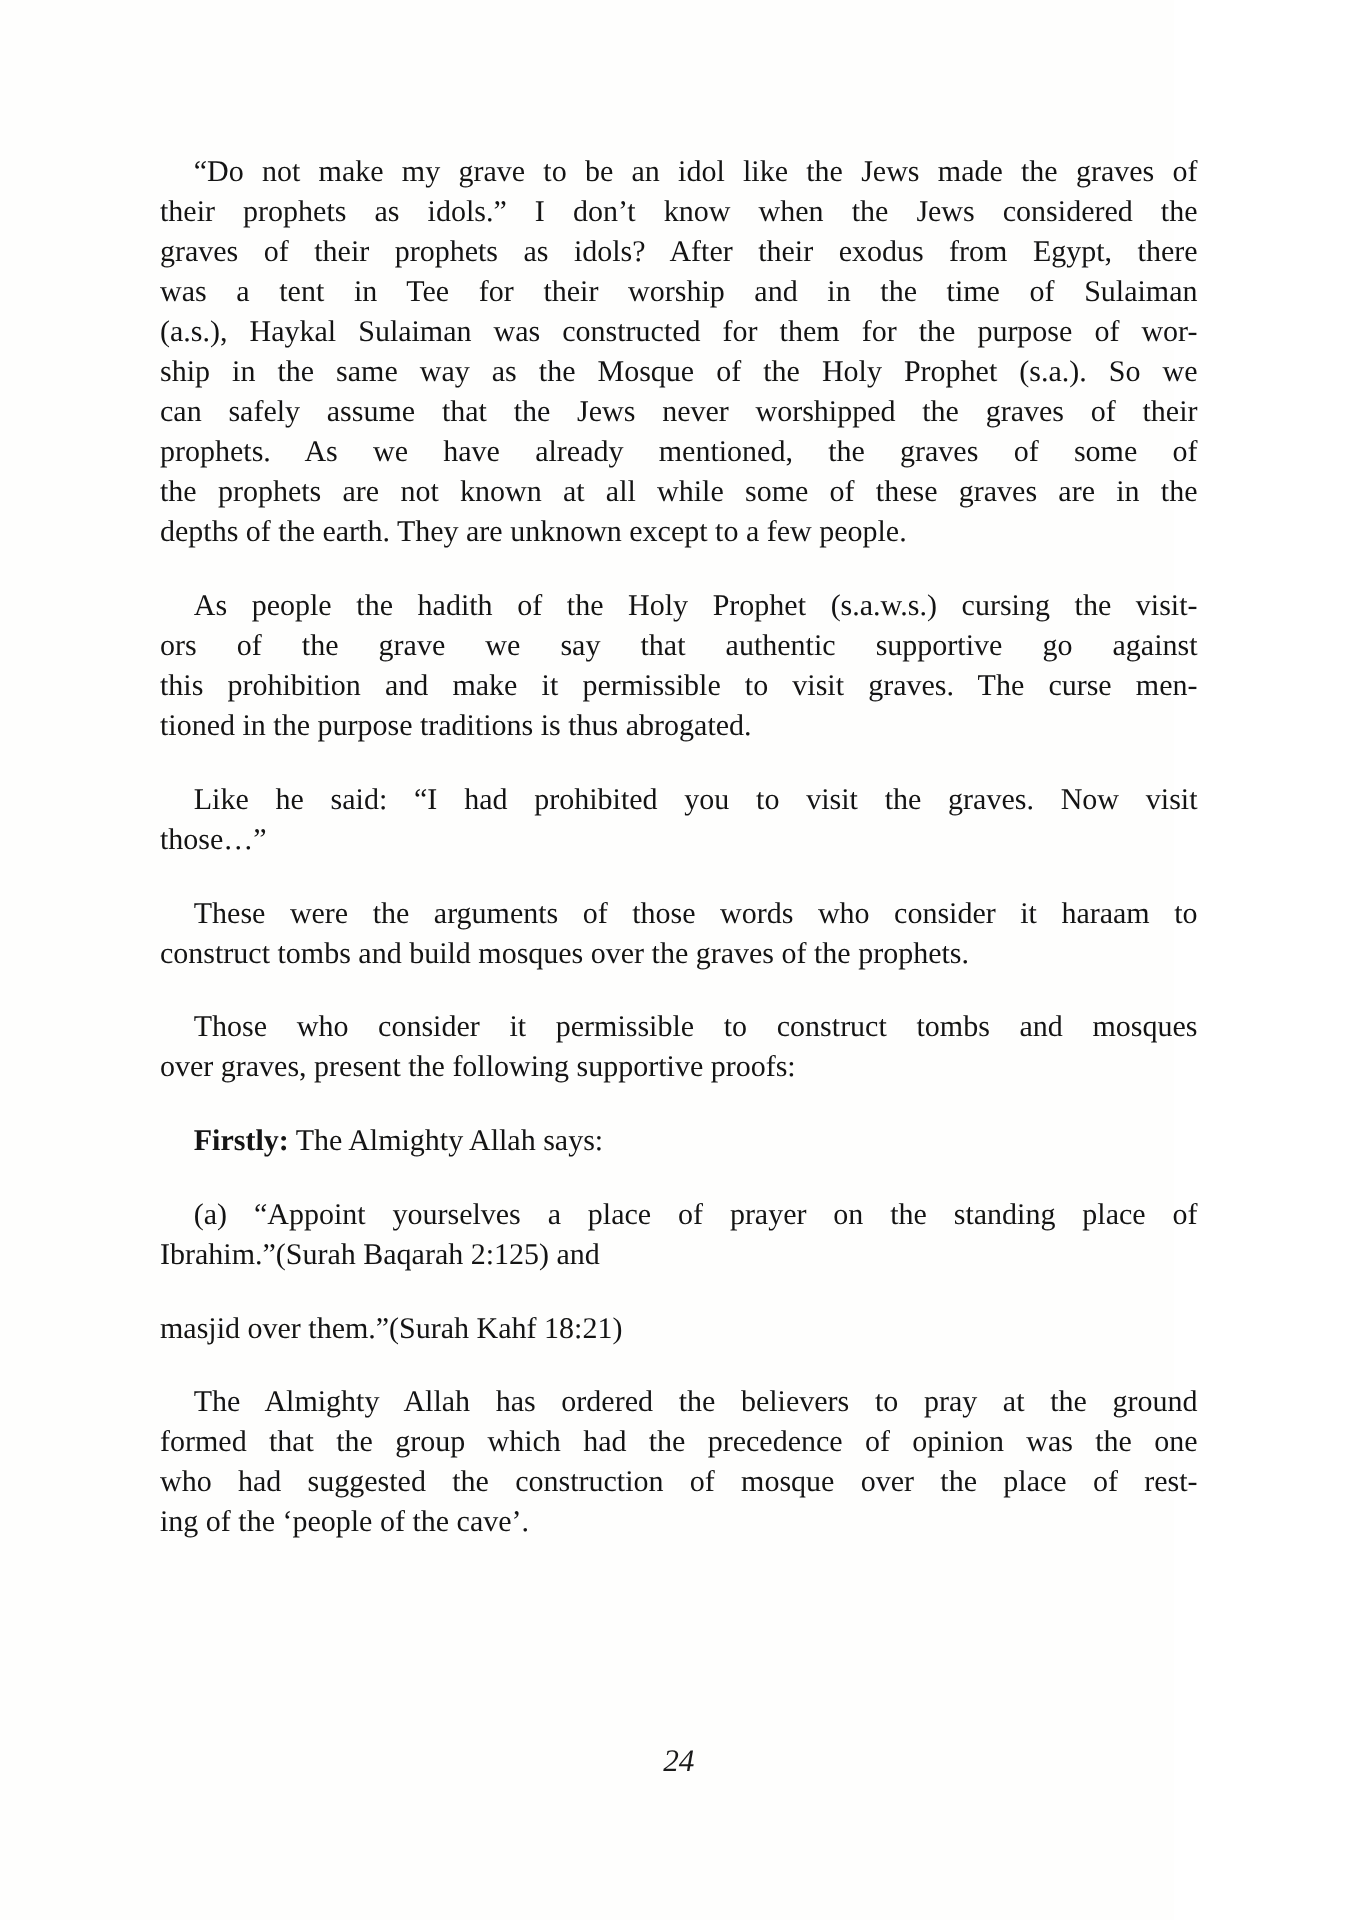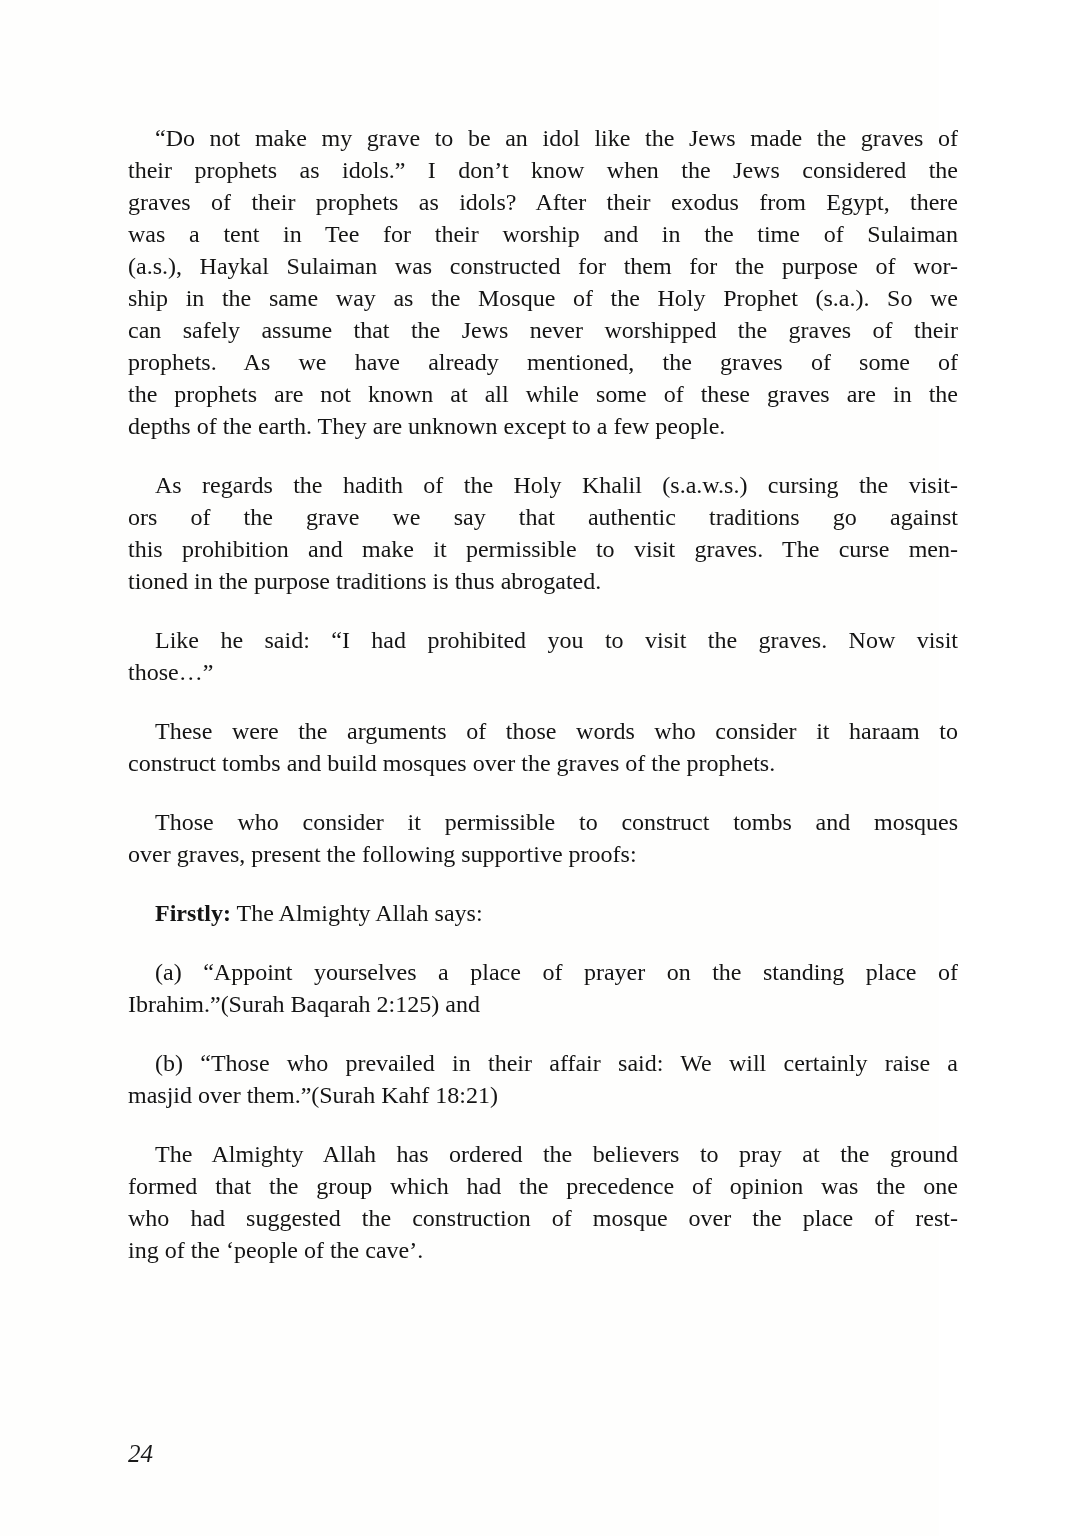--- a/index.html
+++ b/index.html
@@ -43,23 +43,23 @@
   }
   .line.first {
     text-indent: 27px;
   }
   .lead {
     font-weight: bold;
   }
   .page-number {
     position: absolute;
     left: 128px;
-    top: 1440px;
+    top: 1396px;
     width: 830px;
-    text-align: left;
+    text-align: center;
     font-size: 25px;
     font-style: italic;
     color: #1a1a1a;
   }
 </style>
 </head>
 <body>
 
 <div class="page">
   <main class="text-block">
@@ -69,22 +69,22 @@
         <div class="line jl">graves of their prophets as idols? After their exodus from Egypt, there</div>
         <div class="line jl">was a tent in Tee for their worship and in the time of Sulaiman</div>
         <div class="line jl">(a.s.), Haykal Sulaiman was constructed for them for the purpose of wor-</div>
         <div class="line jl">ship in the same way as the Mosque of the Holy Prophet (s.a.). So we</div>
         <div class="line jl">can safely assume that the Jews never worshipped the graves of their</div>
         <div class="line jl">prophets. As we have already mentioned, the graves of some of</div>
         <div class="line jl">the prophets are not known at all while some of these graves are in the</div>
         <div class="line">depths of the earth. They are unknown except to a few people.</div>
       </div>
       <div class="para">
-        <div class="line first jl">As regards the hadith of the Holy Khalil (s.a.w.s.) cursing the visit-</div>
-        <div class="line jl">ors of the grave we say that authentic traditions go against</div>
+        <div class="line first jl">As people the hadith of the Holy Prophet (s.a.w.s.) cursing the visit-</div>
+        <div class="line jl">ors of the grave we say that authentic supportive go against</div>
         <div class="line jl">this prohibition and make it permissible to visit graves. The curse men-</div>
         <div class="line">tioned in the purpose traditions is thus abrogated.</div>
       </div>
       <div class="para">
         <div class="line first jl">Like he said: “I had prohibited you to visit the graves. Now visit</div>
         <div class="line">those…”</div>
       </div>
       <div class="para">
         <div class="line first jl">These were the arguments of those words who consider it haraam to</div>
         <div class="line">construct tombs and build mosques over the graves of the prophets.</div>
@@ -94,21 +94,20 @@
         <div class="line">over graves, present the following supportive proofs:</div>
       </div>
       <div class="para">
         <div class="line first"><span class="lead">Firstly:</span> <span>The Almighty Allah says:</span></div>
       </div>
       <div class="para">
         <div class="line first jl">(a) “Appoint yourselves a place of prayer on the standing place of</div>
         <div class="line">Ibrahim.”(Surah Baqarah 2:125) and</div>
       </div>
       <div class="para">
-        <div class="line first jl">(b) “Those who prevailed in their affair said: We will certainly raise a</div>
         <div class="line">masjid over them.”(Surah Kahf 18:21)</div>
       </div>
       <div class="para">
         <div class="line first jl">The Almighty Allah has ordered the believers to pray at the ground</div>
         <div class="line jl">formed that the group which had the precedence of opinion was the one</div>
         <div class="line jl">who had suggested the construction of mosque over the place of rest-</div>
         <div class="line">ing of the ‘people of the cave’.</div>
       </div>
     </main>
   <div class="page-number">24</div>

